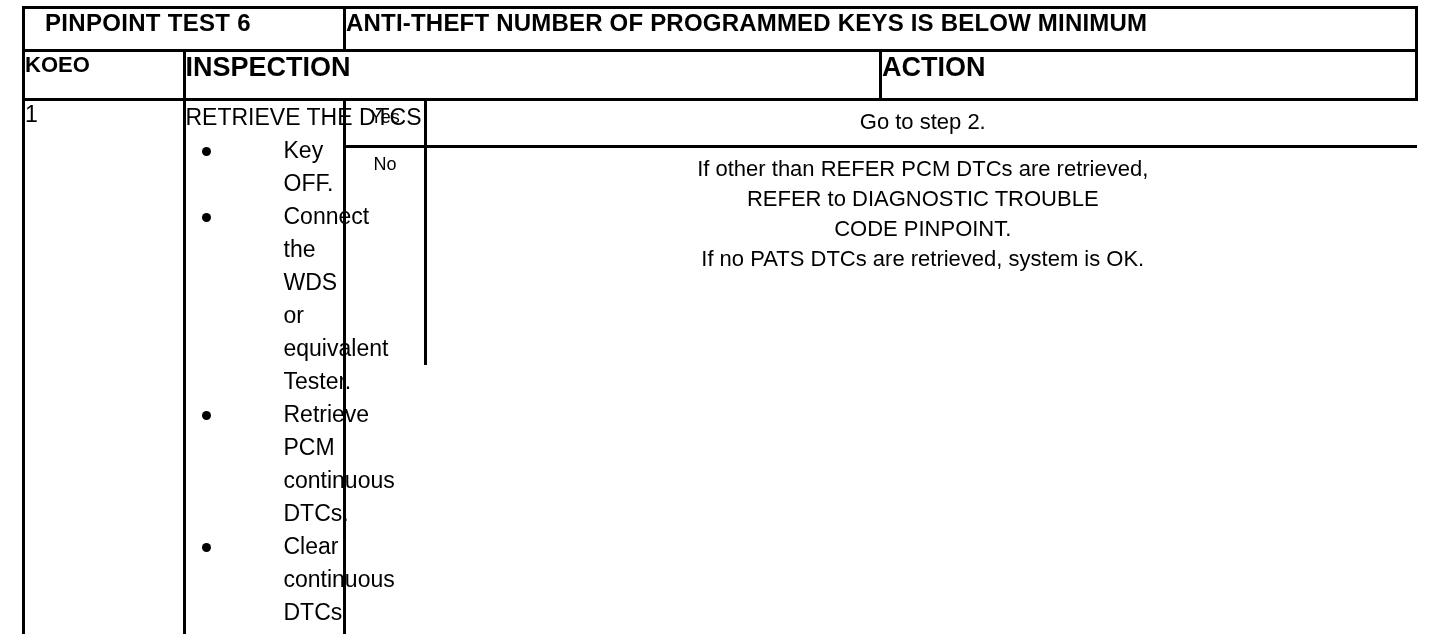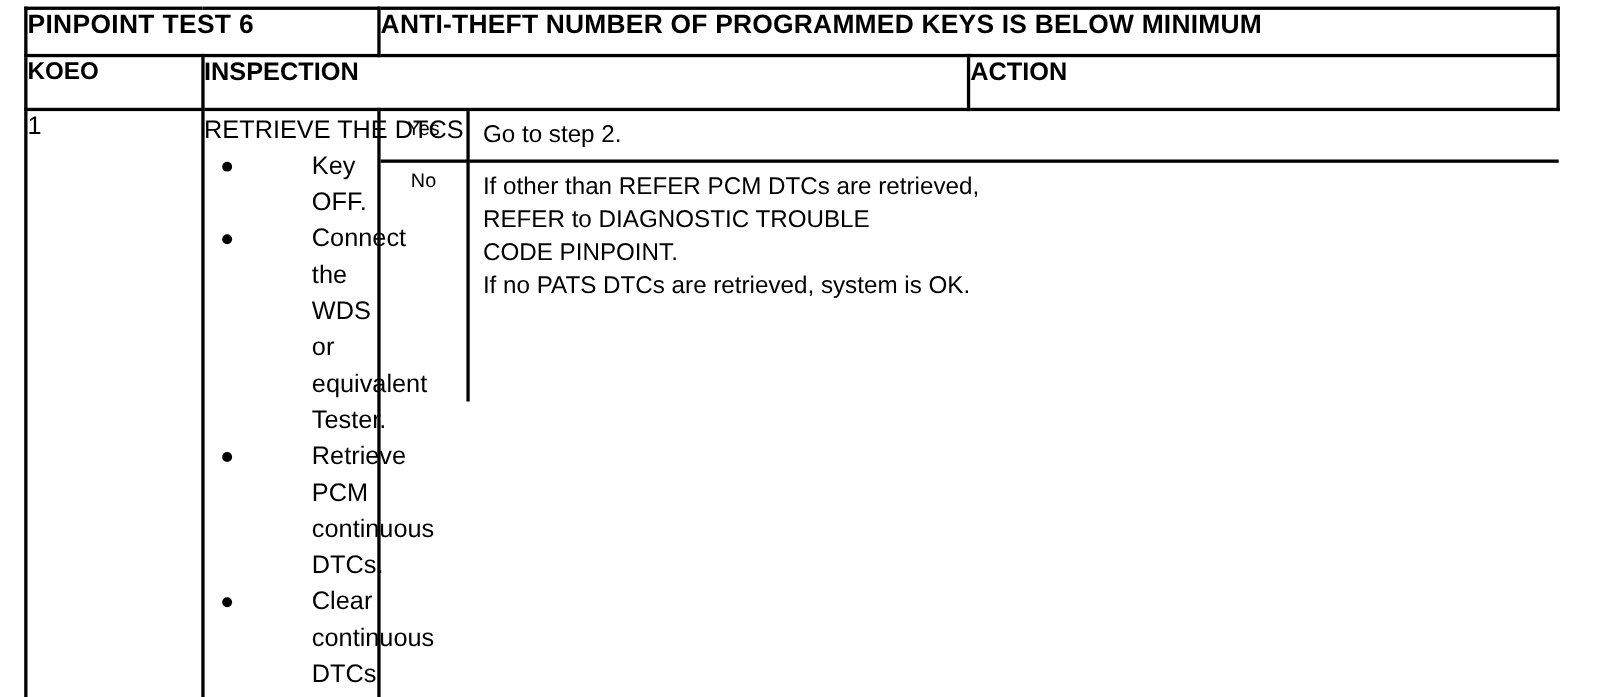--- a/index.html
+++ b/index.html
@@ -45,39 +45,40 @@
   .title-cell-test {
     width: 318px;
     height: 40px;
     text-align: center;
     vertical-align: middle;
   }
   .title-cell-test .txt {
     font-size: 24px;
     font-weight: bold;
     letter-spacing: 0.3px;
+    margin-left: 20px;
   }
   .title-cell-name {
     height: 40px;
     vertical-align: middle;
     padding-left: 14px;
   }
   .title-cell-name .txt {
     font-size: 24px;
     font-weight: bold;
     letter-spacing: 0.2px;
   }
 
   
   .colhead {
     height: 46px;
     vertical-align: middle;
   }
   .colhead .txt {
-    font-size: 23px;
+    font-size: 27px;
     font-weight: bold;
   }
   .colhead-step {
     width: 88px;
     text-align: center;
   }
   .colhead-step .txt { font-size: 22px; }
   .colhead-inspection {
     padding-left: 12px;
   }
@@ -148,20 +149,21 @@
     font-size: 18px;
     padding-top: 6px;
     padding-bottom: 6px;
   }
   table.yesno td.yn-action {
     padding: 6px 10px 8px 12px;
   }
   .action-line {
     font-size: 22px;
     line-height: 30px;
+    text-align: center;
   }
 
   
   .r1-yes { height: 44px; }
   .r1-no  { height: 218px; }
 
   
   table.yesno tr:first-child td { border-top-width: 0; }
   table.yesno tr:last-child td { border-bottom-width: 0; }
   table.yesno td:first-child { border-left-width: 0; }

